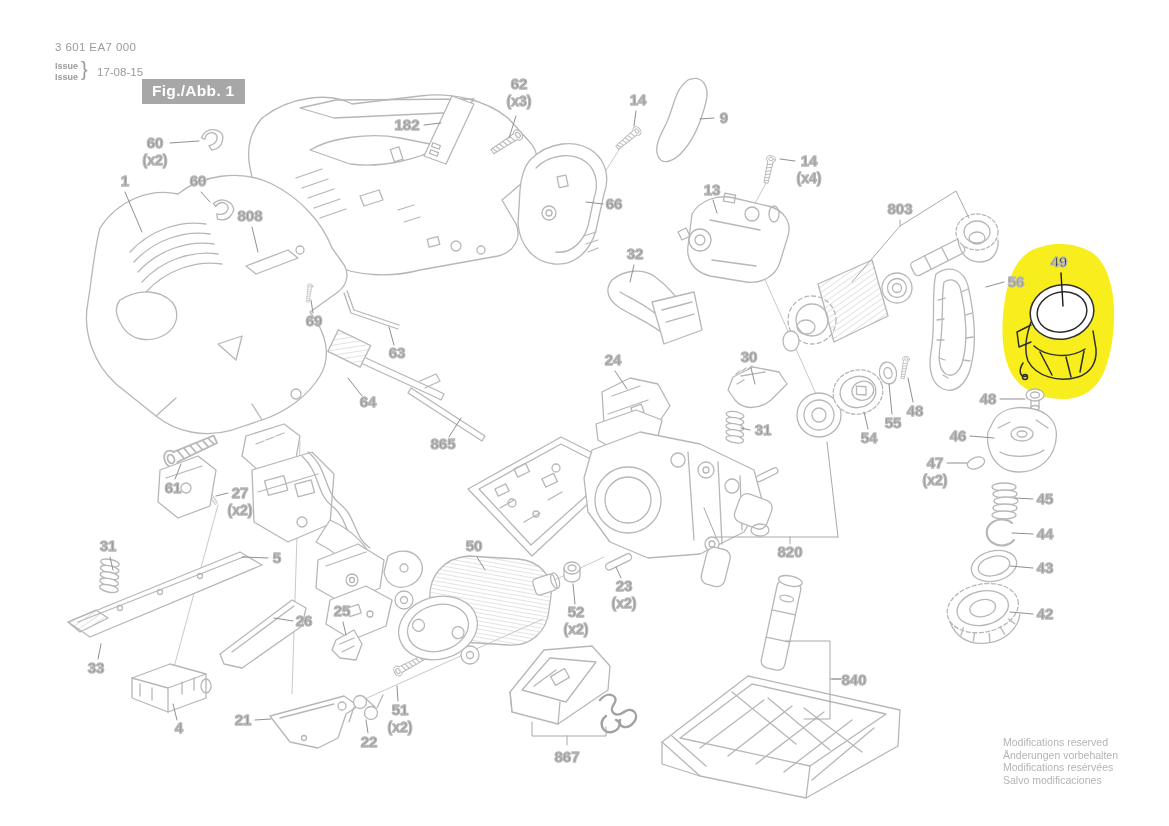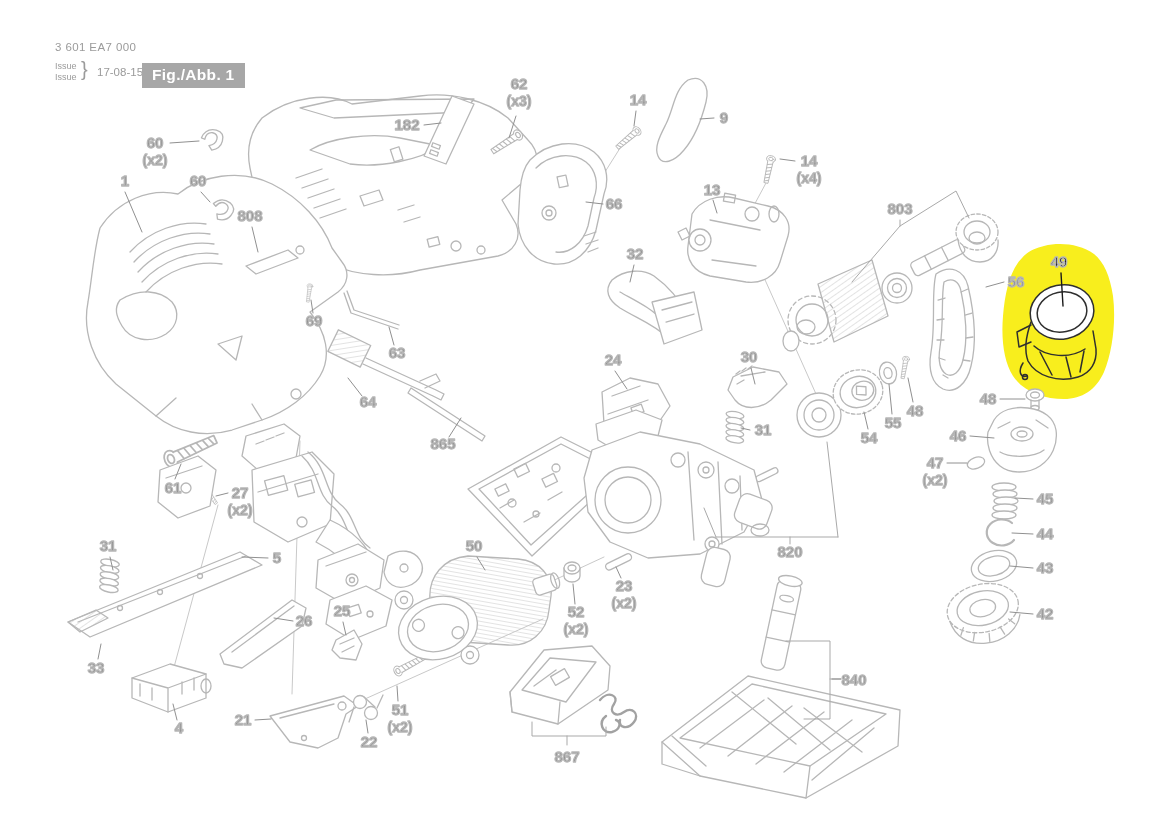--- a/index.html
+++ b/index.html
@@ -1,19 +1,19 @@
 <!DOCTYPE html>
 <html><head>
 <meta charset="utf-8">
 <style>
   html,body{margin:0;padding:0;background:#ffffff;}
   body{font-family:"Liberation Sans","DejaVu Sans",sans-serif;}
   .stage{position:relative;width:1169px;height:826px;background:#ffffff;overflow:hidden;}
   .hdr-code{position:absolute;left:55px;top:41px;font-size:11.5px;color:#9b9b9b;letter-spacing:.4px;}
-  .hdr-issue{position:absolute;left:55px;top:61px;font-size:9px;line-height:10.5px;color:#9b9b9b;}
+  .hdr-issue{position:absolute;left:55px;top:61px;font-size:9px;line-height:10.5px;color:#9b9b9b;font-weight:bold;}
   .hdr-brace{position:absolute;left:81px;top:58px;font-size:20px;font-weight:300;color:#9b9b9b;}
   .hdr-date{position:absolute;left:97px;top:66px;font-size:11.5px;color:#9b9b9b;}
   .badge{position:absolute;left:142px;top:63px;color:#ffffff;font-size:15.5px;font-weight:bold;
          padding:3px 10px 4px 10px;letter-spacing:.3px;}
   .footer{position:absolute;left:1003px;top:736px;font-size:10.5px;line-height:12.5px;color:#b4b4b4;}
   svg.art{position:absolute;left:0;top:0;}
   #labels-layer text{font-family:"Liberation Sans","DejaVu Sans",sans-serif;font-weight:bold;font-size:15px;}
   #labels-layer text.qty{font-size:14px;}
 </style>
 </head>
@@ -21,21 +21,21 @@
 
 <div class="stage">
 
   <div class="hdr-code">3 601 EA7 000</div>
   <div class="hdr-issue">
     <span>Issue</span><br>
     <span>Issue</span>
   </div>
   <div class="hdr-brace">}</div>
   <div class="hdr-date">17-08-15</div>
-  <div class="badge" style="background: rgb(167, 167, 167); color: rgb(255, 255, 255);">Fig./Abb. 1</div>
+  <div class="badge" style="background: rgb(167, 167, 167); color: rgb(255, 255, 255); margin-top: 16px;">Fig./Abb. 1</div>
 
   <svg class="art" width="1169" height="826" viewBox="0 0 1169 826">
     <defs>
       <pattern id="hA" width="5" height="5" patternUnits="userSpaceOnUse" patternTransform="rotate(55)">
         <line x1="0" y1="0" x2="0" y2="5" stroke="#c8c8c8" stroke-width="1"></line>
       </pattern>
       <pattern id="hB" width="4" height="4" patternUnits="userSpaceOnUse" patternTransform="rotate(100)">
         <line x1="0" y1="0" x2="0" y2="4" stroke="#c8c8c8" stroke-width="1"></line>
       </pattern>
       <g id="screw">
@@ -497,13 +497,19 @@
           <text x="400" y="715" text-anchor="middle" fill="#909090">51</text>
           <text x="400" y="732" text-anchor="middle" fill="#909090" class="qty">(x2)</text>
           <text x="567" y="762" text-anchor="middle" fill="#909090">867</text>
           <text x="790" y="557" text-anchor="middle" fill="#909090">820</text>
           <line x1="841" y1="679" x2="832" y2="679" stroke="#909090" stroke-width="1"></line>
           <text x="854" y="685" text-anchor="middle" fill="#909090">840</text>
         </g>
     </g>
   </svg>
 
+  <div class="footer">
+    <div>Modifications reserved</div>
+    <div>Änderungen vorbehalten</div>
+    <div>Modifications resérvées</div>
+    <div>Salvo modificaciones</div>
+  </div>
 </div>
 
 </body></html>

